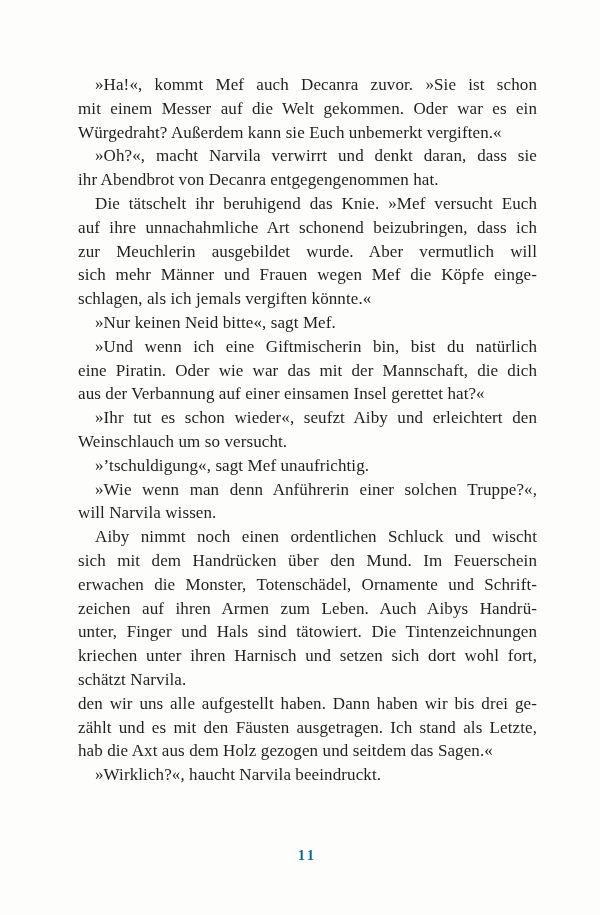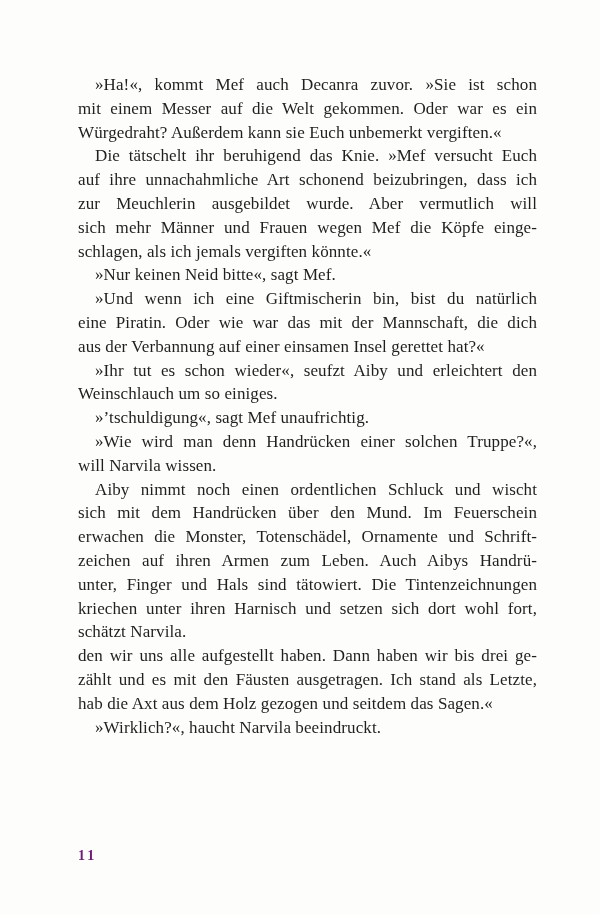--- a/index.html
+++ b/index.html
@@ -37,61 +37,66 @@
     text-align-last: left;
   }
   .line.indent {
     text-indent: 17px;
   }
   .page-number {
     position: absolute;
     top: 848px;
     left: 78px;
     width: 459px;
+    text-align: center;
     font-family: "Liberation Serif", "DejaVu Serif", serif;
     font-weight: bold;
     font-size: 14px;
     letter-spacing: 3px;
-    color: #701a75;
+    color: #0369a1;
   }
 </style>
 </head>
 <body>
 
 <div class="sheet">
   <div class="text-block" id="text-block">
       <div class="paragraph">
         <div class="line indent">»Ha!«, kommt Mef auch Decanra zuvor. »Sie ist schon</div>
         <div class="line">mit einem Messer auf die Welt gekommen. Oder war es ein</div>
         <div class="line last">Würgedraht? Außerdem kann sie Euch unbemerkt vergiften.«</div>
+      </div>
+      <div class="paragraph">
+        <div class="line indent">»Oh?«, macht Narvila verwirrt und denkt daran, dass sie</div>
+        <div class="line last">ihr Abendbrot von Decanra entgegengenommen hat.</div>
       </div>
       <div class="paragraph">
         <div class="line indent">Die tätschelt ihr beruhigend das Knie. »Mef versucht Euch</div>
         <div class="line">auf ihre unnachahmliche Art schonend beizubringen, dass ich</div>
         <div class="line">zur Meuchlerin ausgebildet wurde. Aber vermutlich will</div>
         <div class="line">sich mehr Männer und Frauen wegen Mef die Köpfe einge-</div>
         <div class="line last">schlagen, als ich jemals vergiften könnte.«</div>
       </div>
       <div class="paragraph">
         <div class="line indent last">»Nur keinen Neid bitte«, sagt Mef.</div>
       </div>
       <div class="paragraph">
         <div class="line indent">»Und wenn ich eine Giftmischerin bin, bist du natürlich</div>
         <div class="line">eine Piratin. Oder wie war das mit der Mannschaft, die dich</div>
         <div class="line last">aus der Verbannung auf einer einsamen Insel gerettet hat?«</div>
       </div>
       <div class="paragraph">
         <div class="line indent">»Ihr tut es schon wieder«, seufzt Aiby und erleichtert den</div>
-        <div class="line last">Weinschlauch um so einiges.</div>
+        <div class="line last">Weinschlauch um so versucht.</div>
       </div>
       <div class="paragraph">
         <div class="line indent last">»’tschuldigung«, sagt Mef unaufrichtig.</div>
       </div>
       <div class="paragraph">
-        <div class="line indent">»Wie wird man denn Handrücken einer solchen Truppe?«,</div>
+        <div class="line indent">»Wie wenn man denn Anführerin einer solchen Truppe?«,</div>
         <div class="line last">will Narvila wissen.</div>
       </div>
       <div class="paragraph">
         <div class="line indent">Aiby nimmt noch einen ordentlichen Schluck und wischt</div>
         <div class="line">sich mit dem Handrücken über den Mund. Im Feuerschein</div>
         <div class="line">erwachen die Monster, Totenschädel, Ornamente und Schrift-</div>
         <div class="line">zeichen auf ihren Armen zum Leben. Auch Aibys Handrü-</div>
         <div class="line">unter, Finger und Hals sind tätowiert. Die Tintenzeichnungen</div>
         <div class="line">kriechen unter ihren Harnisch und setzen sich dort wohl fort,</div>
         <div class="line last">schätzt Narvila.</div>

